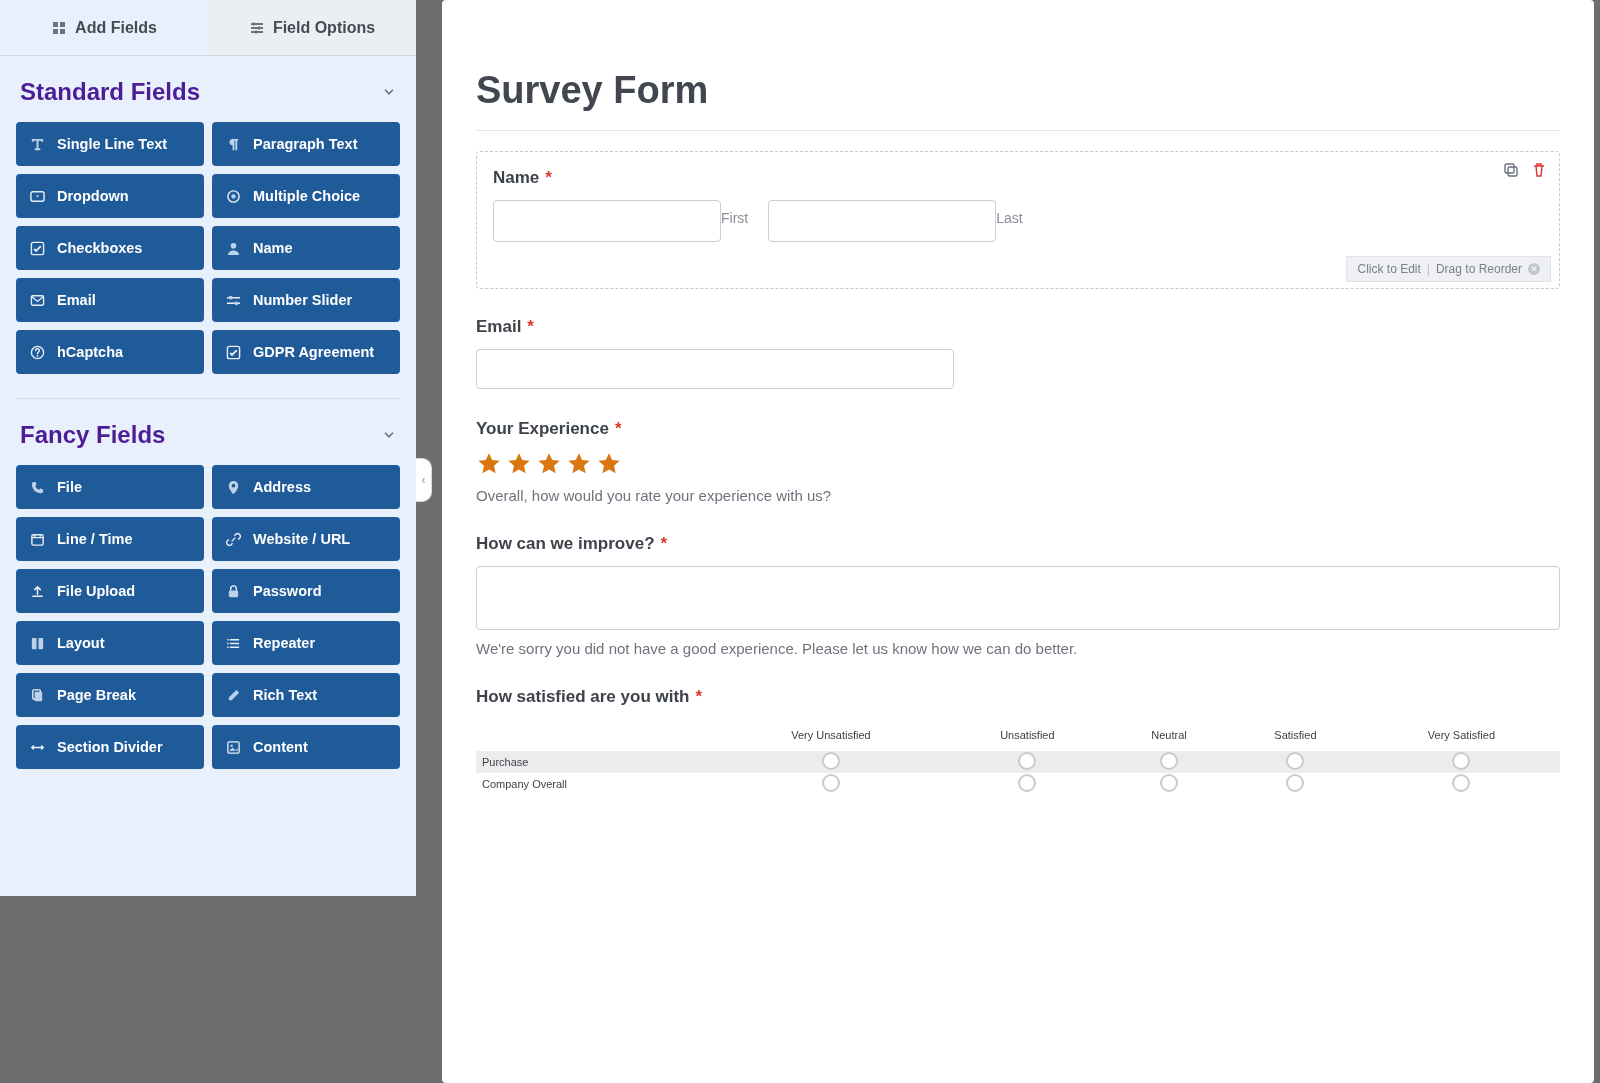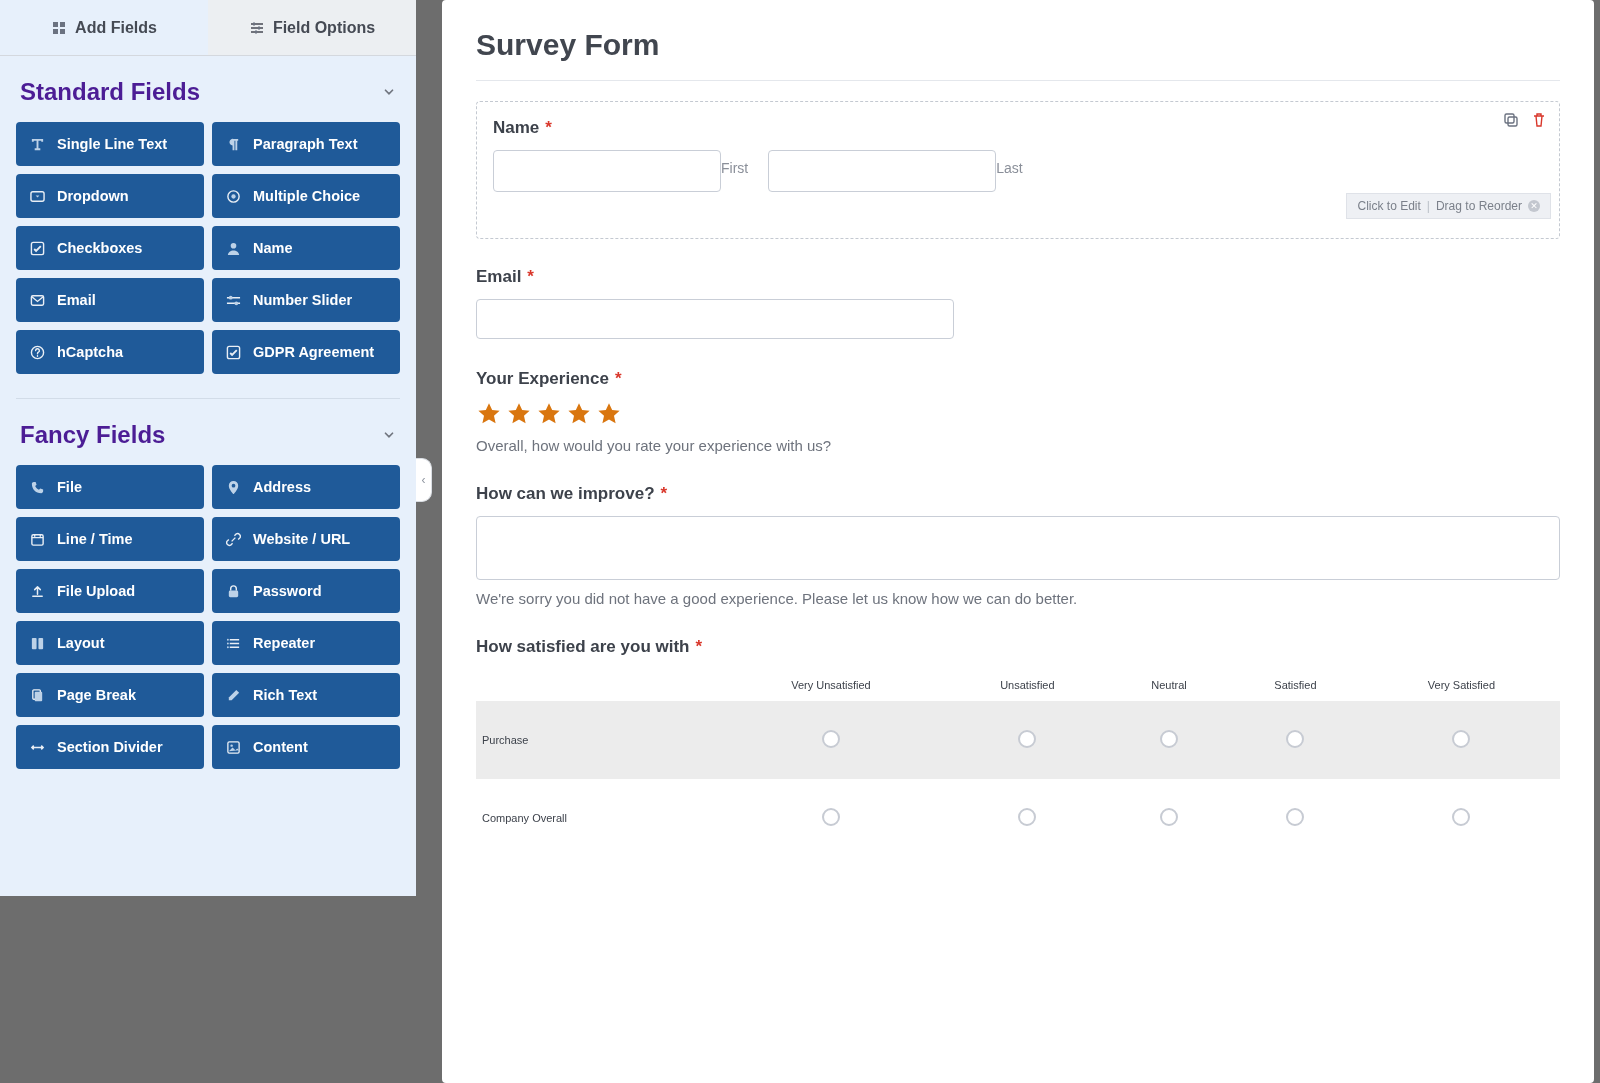--- a/index.html
+++ b/index.html
@@ -97,24 +97,25 @@
     position: absolute;
     left: 442px; top: 0; right: 6px; bottom: 0;
     background: #fff;
     border-radius: 4px;
     overflow: hidden;
   }
   .canvas {
     padding: 28px 34px 16px 34px;
   }
   .form-title {
-    font-size: 30px; font-weight: 700; color: #41464f;
+    font-size: 38px; font-weight: 700; color: #41464f;
     padding-bottom: 18px;
     border-bottom: 1px solid #e4e7ec;
     margin-bottom: 20px;
+    margin-top: 41px;
   }
 
   .field-block {
     position: relative;
     margin-bottom: 30px;
   }
   .field-block.selected {
     border: 1px dashed #c4c9d1;
     border-radius: 4px;
     padding: 16px 16px 46px 16px;
@@ -129,21 +130,21 @@
 
   .sel-toolbar {
     position: absolute; top: 10px; right: 12px;
     display: flex; gap: 12px;
   }
   .sel-toolbar .ico { width: 16px; height: 16px; cursor: pointer; }
   .ico.copy { color: #6b7280; }
   .ico.trash { color: #d9372b; }
 
   .sel-hint {
-    position: absolute; bottom: 19px; right: 8px;
+    position: absolute; bottom: 6px; right: 8px;
     background: #eef0f4; border: 1px solid #dfe2e8; border-radius: 0;
     padding: 5px 10px; font-size: 12px; color: #7b808a;
     display: flex; align-items: center; gap: 6px;
   }
   .sel-hint .divider { color: #b9bec7; }
   .sel-hint .close { width: 12px; height: 12px; background: #c3c7cf; border-radius: 50%; display:inline-flex;align-items:center;justify-content:center;color:#fff;font-size:9px; }
 
   .name-row { display: flex; gap: 20px; }
   .name-col { display:flex; flex-direction:row; }
   .tinput {
@@ -162,21 +163,21 @@
   .improve-box { width: 100%; height: 64px; border:1px solid #c9ced7; border-radius:4px; }
 
   
   .likert {
     width: 100%;
     border-collapse: collapse;
     font-size: 11px;
   }
   .likert th { font-weight: 400; color: #3d424b; padding: 10px 6px; text-align:center; }
   .likert th:first-child{ text-align:left; }
-  .likert td { padding: 29px 6px; text-align:center;margin-top:14px; }
+  .likert td { padding: 1px 6px; text-align:center;margin-top:14px; }
   .likert td:first-child { text-align:left; color:#3d424b; }
   .likert tbody tr:nth-child(odd){ background:#ececec; }
   .radio {
     width: 18px; height:18px; border:2px solid #c7cbd3; border-radius:50%;
     display:inline-block; background:#fff;
   }
 </style>
 </head>
 <body>
 

